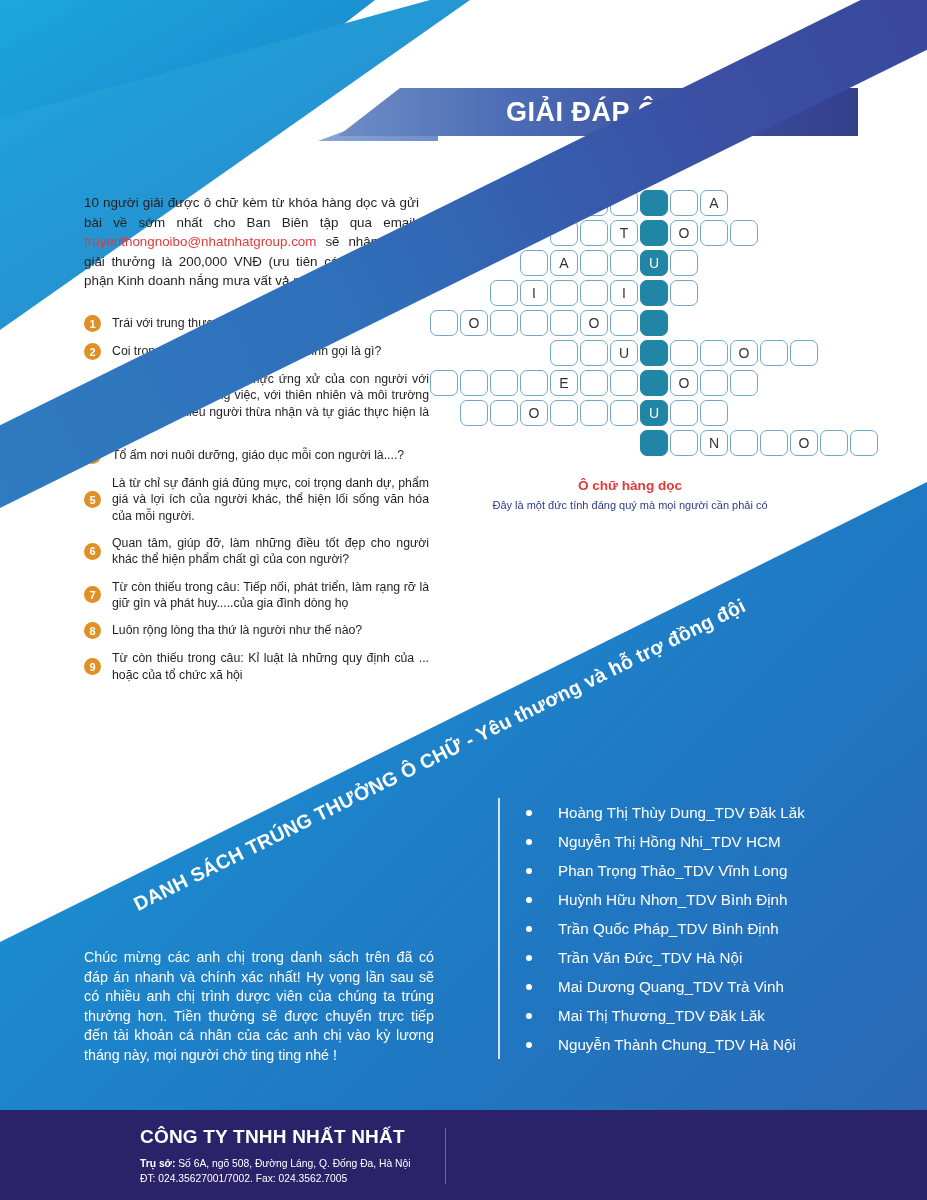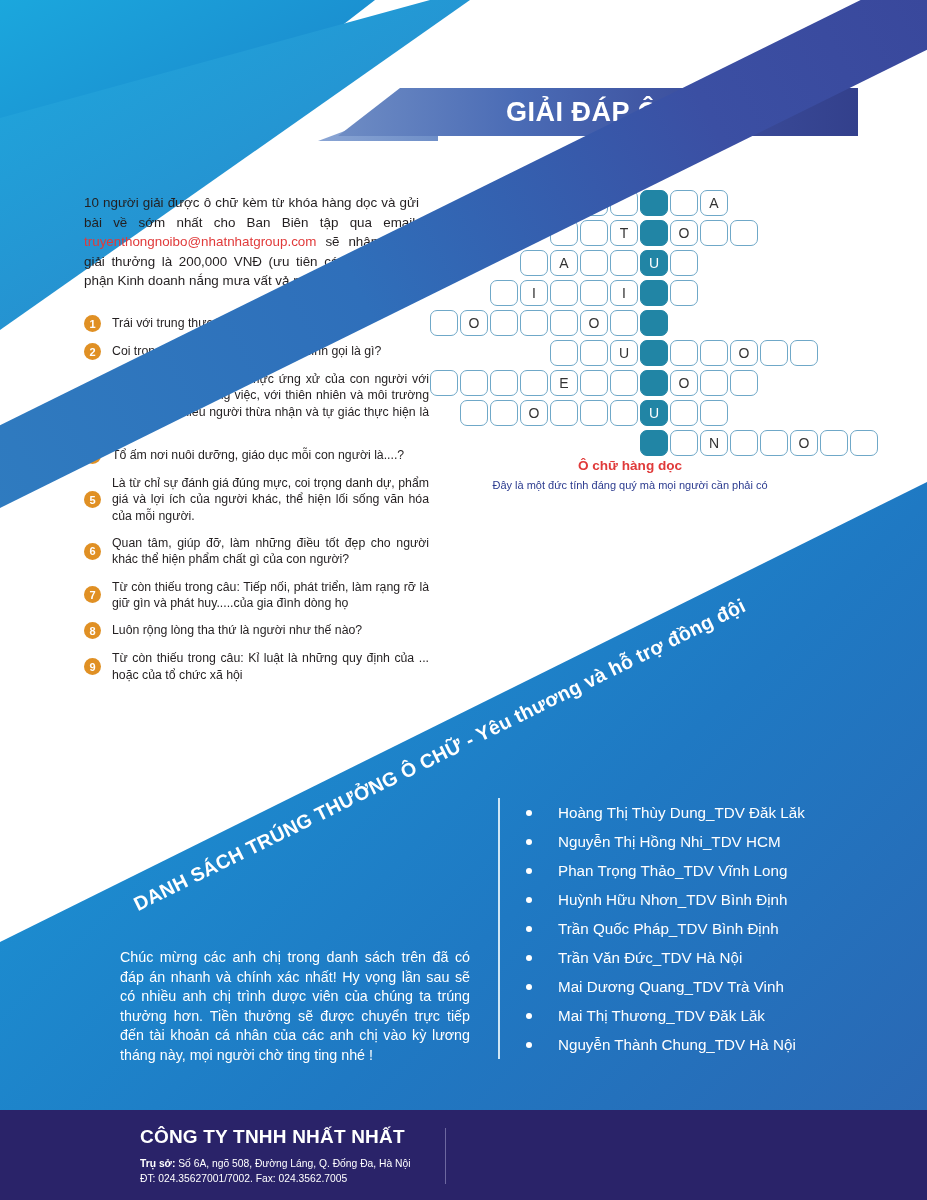--- a/index.html
+++ b/index.html
@@ -77,21 +77,21 @@
   }
   .cw-cell.key {
     background:#2185a5; border-color:#2185a5; color:#ffffff;
   }
   .cw-spacer { width:30px; height:26px; flex:0 0 auto; }
 
   #cw-caption {
     position:absolute; left:430px; top:458px; width:400px; text-align:center;
   }
   #cw-caption .cap-title {
-    color:#e03a3a; font-weight:bold; font-size:13.6px; margin-bottom:6px;
+    color:#e03a3a; font-weight:bold; font-size:13.6px; margin-bottom:6px;margin-top:20px;
   }
   #cw-caption .cap-sub { color:#2b3b8f; font-size:11px; }
 
   
   #diag-band {
     position:absolute; left:0; top:0; width:927px; height:1200px;
     pointer-events:none;
   }
   #diag-stripe {
     position:absolute; left:-60px; top:455px; width:1120px; height:74px;
@@ -118,21 +118,21 @@
   .winner-row { display:flex; align-items:center; height:29px; }
   .winner-bullet {
     width:6px; height:6px; border-radius:50%; background:#fff;
     margin-right:26px; flex:0 0 auto;
   }
   .winner-name { color:#fff; font-size:15.2px; }
 
   
   #congrats {
     position:absolute; left:84px; top:948px; width:350px;
-    color:#fff; font-size:14.3px; line-height:19.6px; text-align:justify;margin-left:36px;
+    color:#fff; font-size:14.3px; line-height:19.6px; text-align:justify;
   }
 
   
   #footer {
     position:absolute; left:0; top:1110px; width:927px; height:102px;
     background:#2a2369;
   }
   #footer-left { position:absolute; left:140px; top:16px; }
   #footer-left .co-name {
     color:#fff; font-weight:bold; font-size:19px; letter-spacing:.2px;

